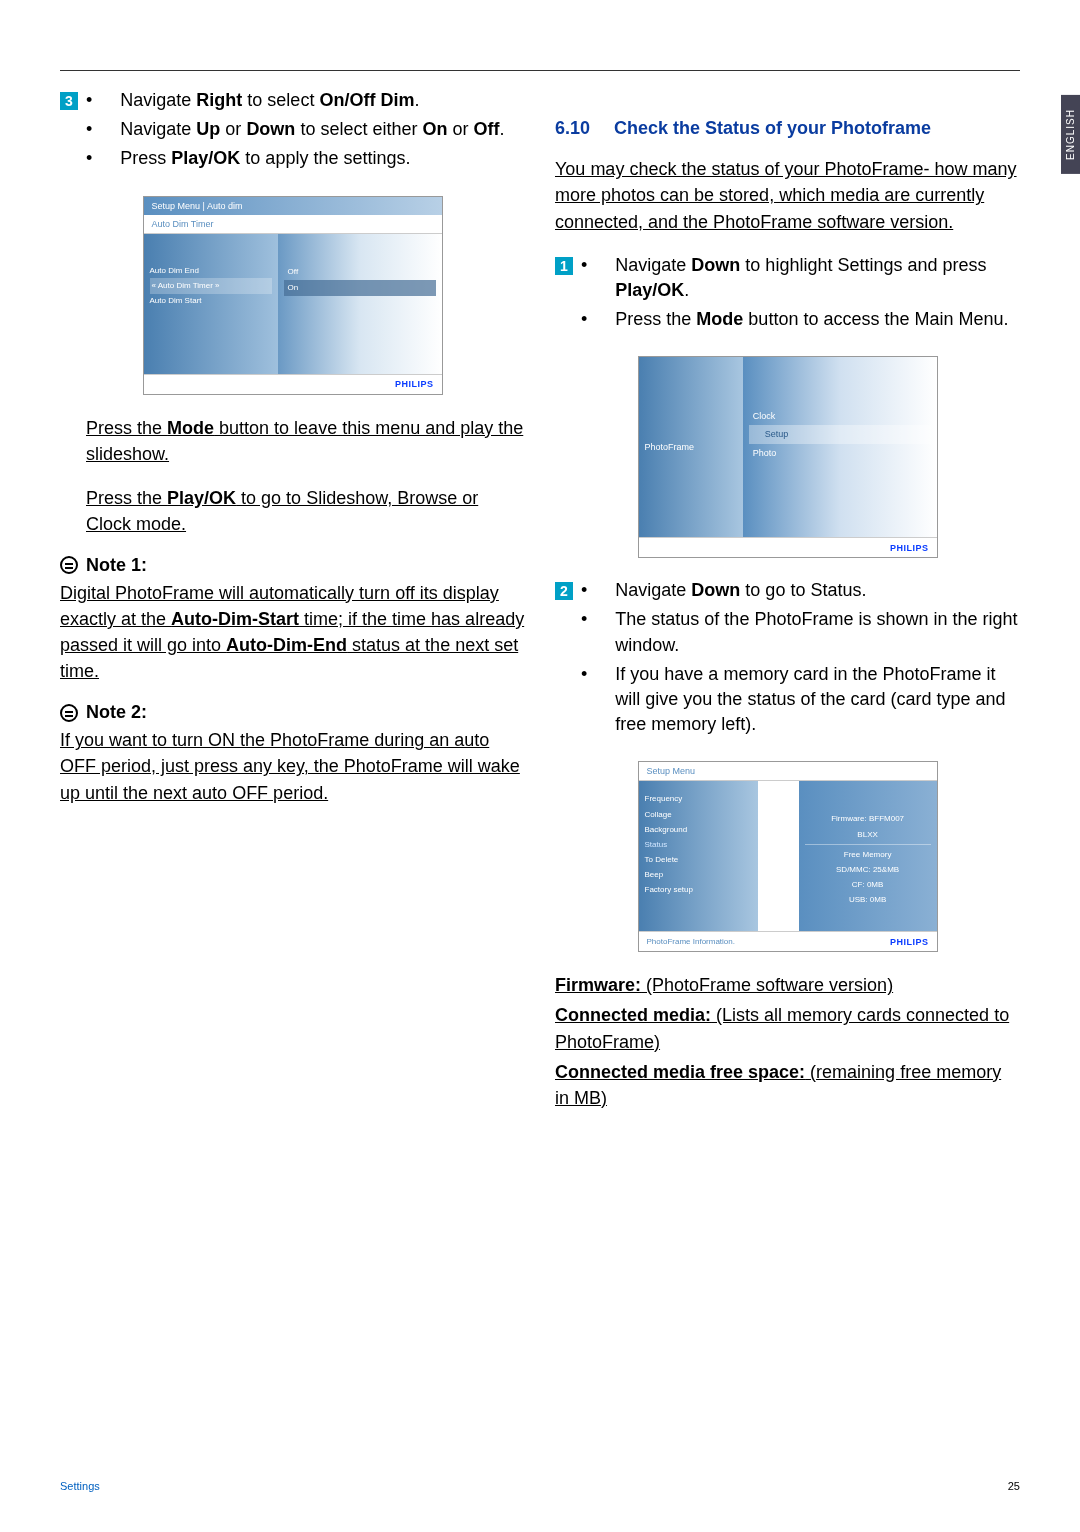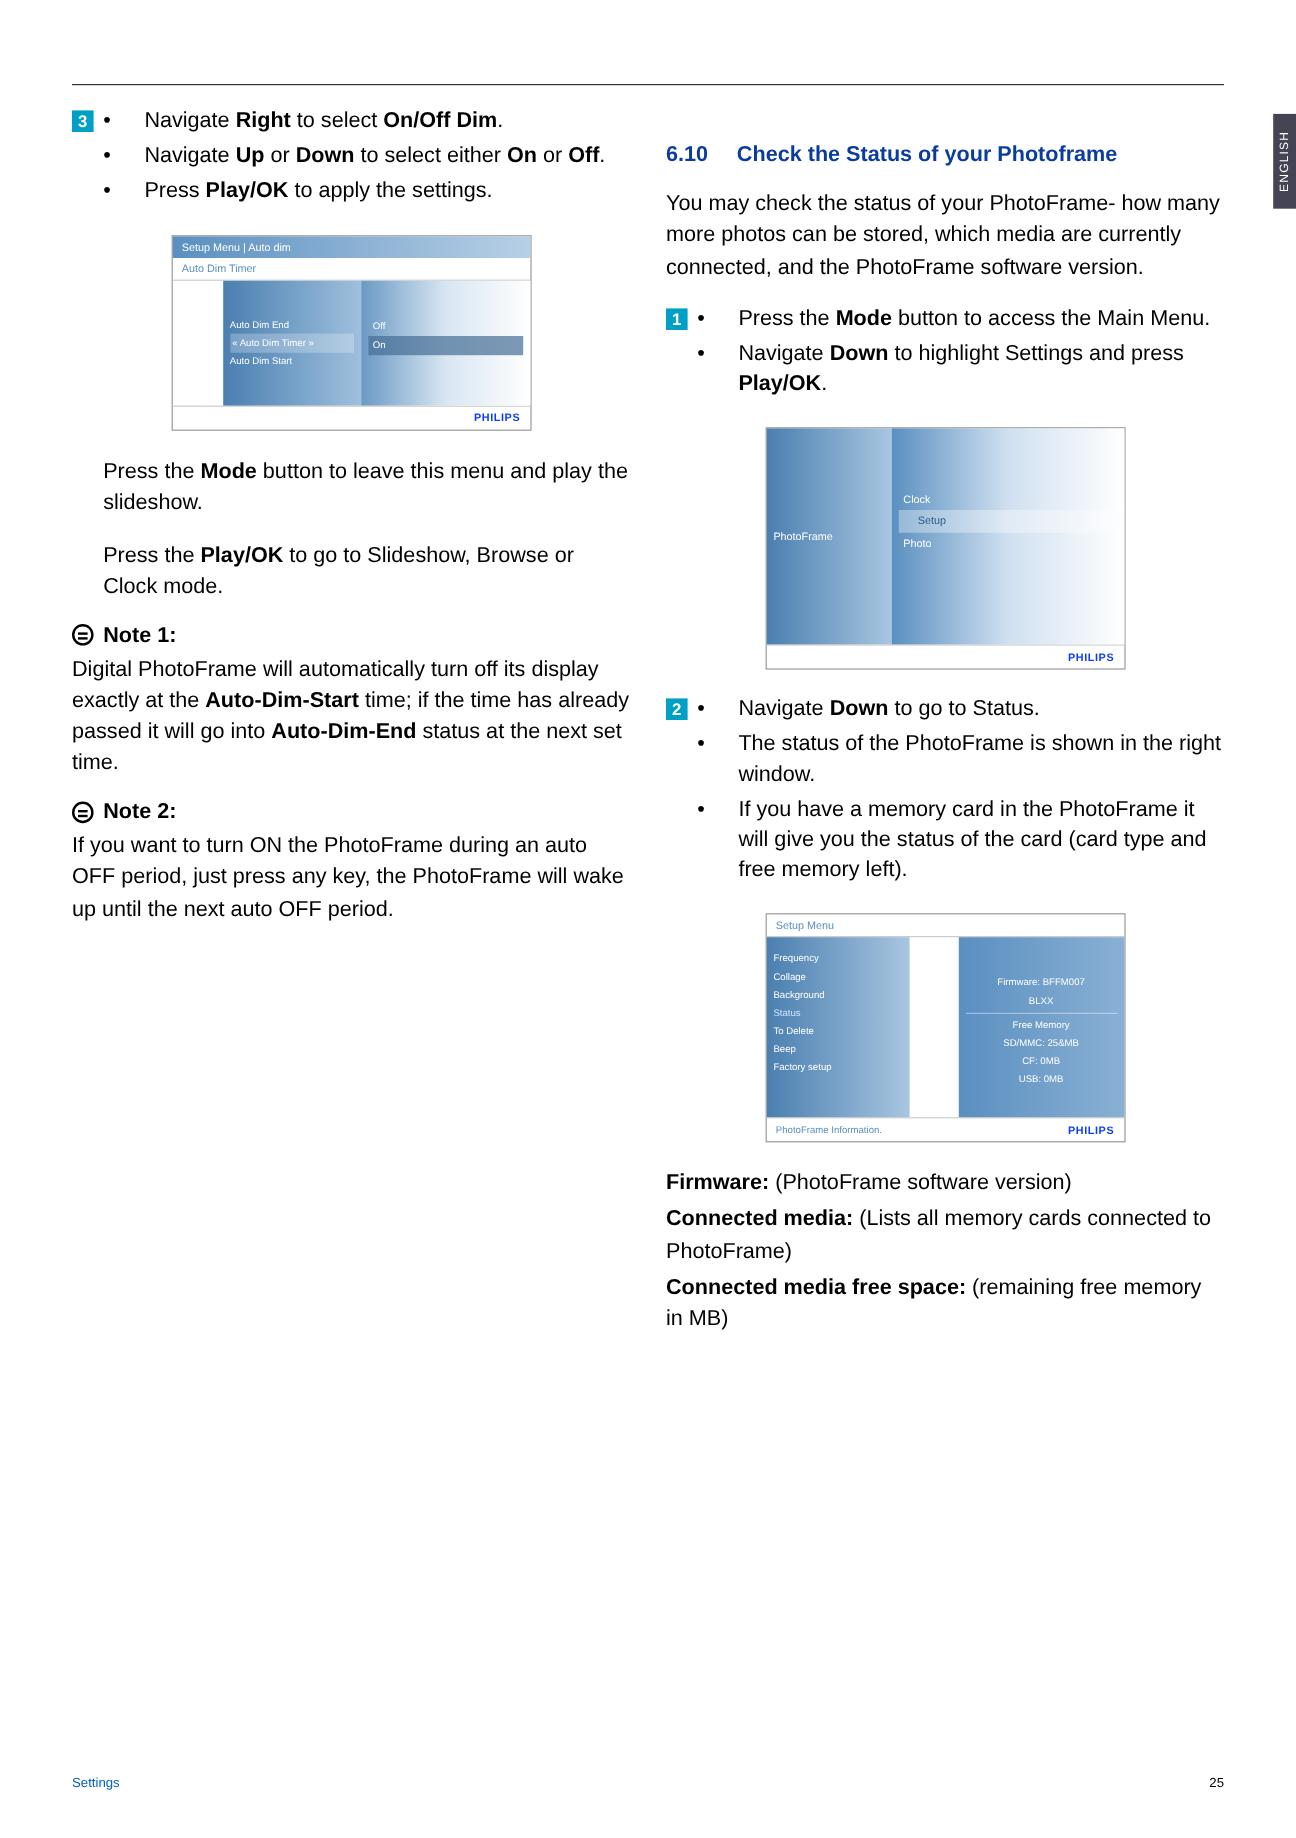--- a/index.html
+++ b/index.html
@@ -88,22 +88,21 @@
     font-size: 9px;
   }
   .ss-sub {
     color: #5a8fc0;
     padding: 4px 8px;
     font-size: 9px;
     border-bottom: 1px solid #ccc;
   }
   .ss-body {
     display: flex;
-    height: 104px;
-    padding-left: 42px;
+    height: 140px;
   }
   .ss-left {
     width: 45%;
     background: linear-gradient(to right, #4a7fb0, #9fc0dd);
     color: #fff;
     padding: 30px 6px 6px 6px;
     font-size: 8px;
     line-height: 1.8;
   }
   .ss-left .sel {
@@ -161,21 +160,21 @@
   .note-icon::before, .note-icon::after {
     content: "";
     position: absolute;
     background: #000;
     height: 2px;
     left: 3px;
     right: 3px;
   }
   .note-icon::before { top: 5px; }
   .note-icon::after { top: 9px; }
-  .para { line-height: 1.45; margin-top: 4px; }
+  .para { line-height: 1.45; margin-top: 4px; text-decoration: underline; }
   .sect-head {
     display: flex;
     gap: 24px;
     color: #0a3ca0;
     font-weight: bold;
     font-size: 18px;
     margin-bottom: 16px;
     line-height: 1.3;
     margin-top: 29px;
   }
@@ -308,25 +307,25 @@
         <span>Check the Status of your Photoframe</span>
       </div>
 
       <div class="para">You may check the status of your PhotoFrame- how many more photos can be stored, which media are currently connected, and the PhotoFrame software version.</div>
 
       <div class="step-row" style="margin-top:18px">
         <span class="step-num">1</span>
         <div class="bullets">
           <div class="line">
               <span class="dot"></span>
+              <span>Navigate <b>Down</b> to highlight Settings and press <b>Play/OK</b>.</span>
+            </div>
+          <div class="line">
+              <span class="dot"></span>
               <span>Press the <b>Mode</b> button to access the Main Menu.</span>
-            </div>
-          <div class="line">
-              <span class="dot"></span>
-              <span>Navigate <b>Down</b> to highlight Settings and press <b>Play/OK</b>.</span>
             </div>
         </div>
       </div>
 
       <div class="screenshot">
         <div class="ss2-body">
           <div class="ss2-left">PhotoFrame</div>
           <div class="ss2-mid">
             <span class="item">Clock</span>
             <span class="itemsel">Setup</span>

